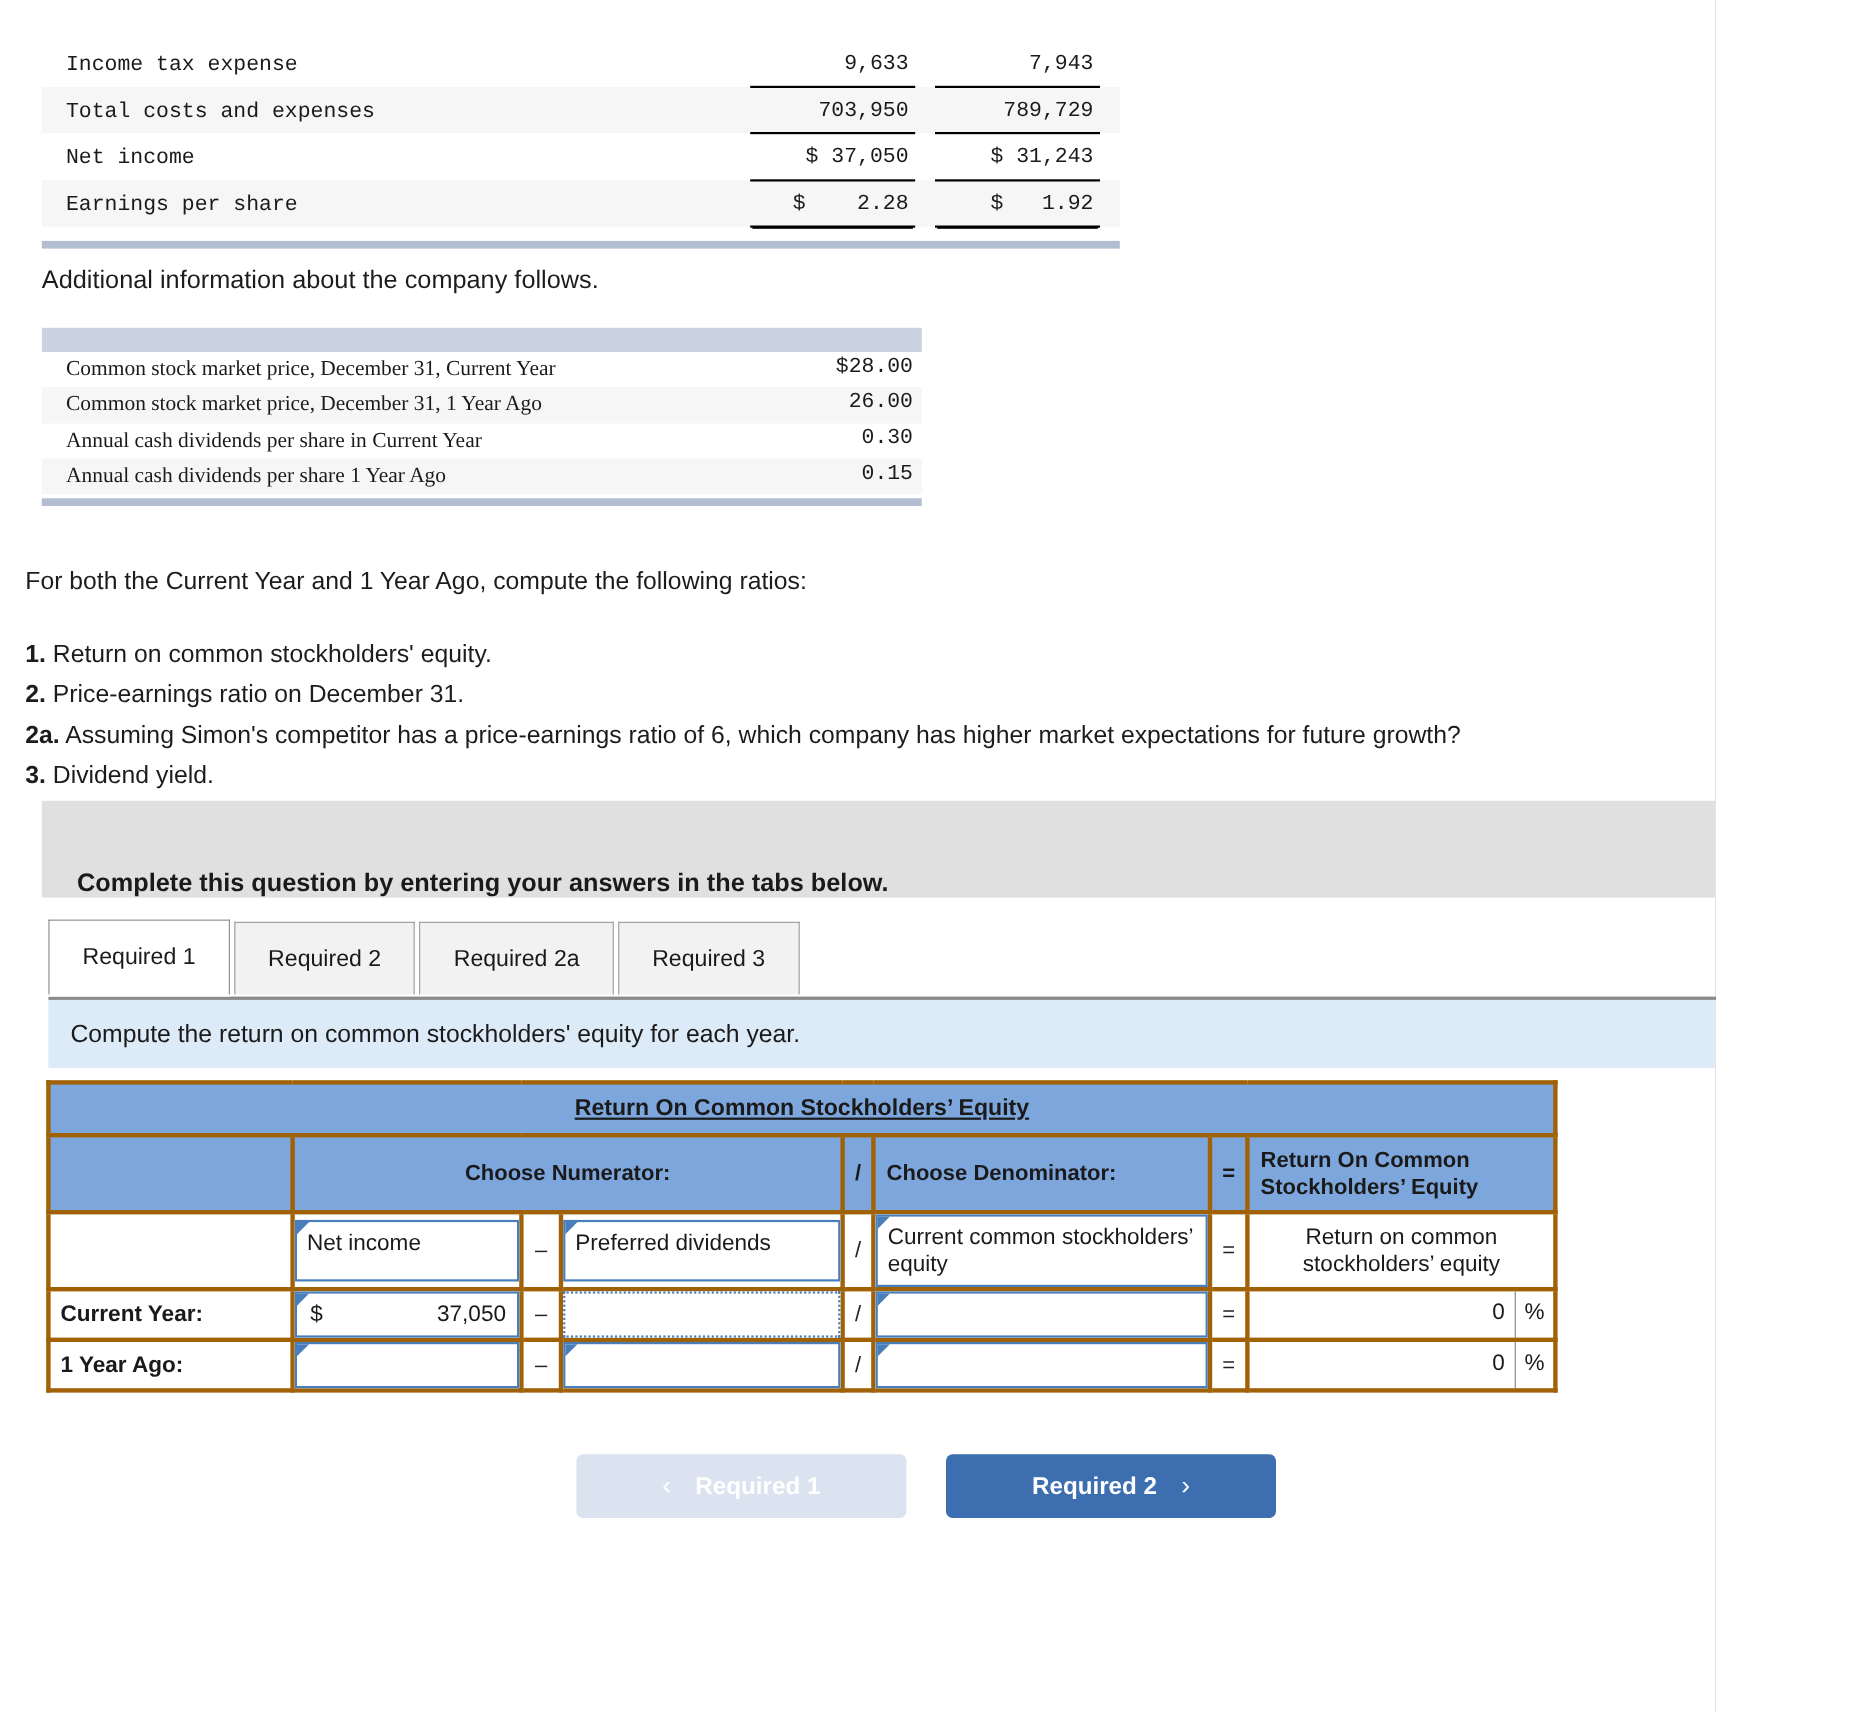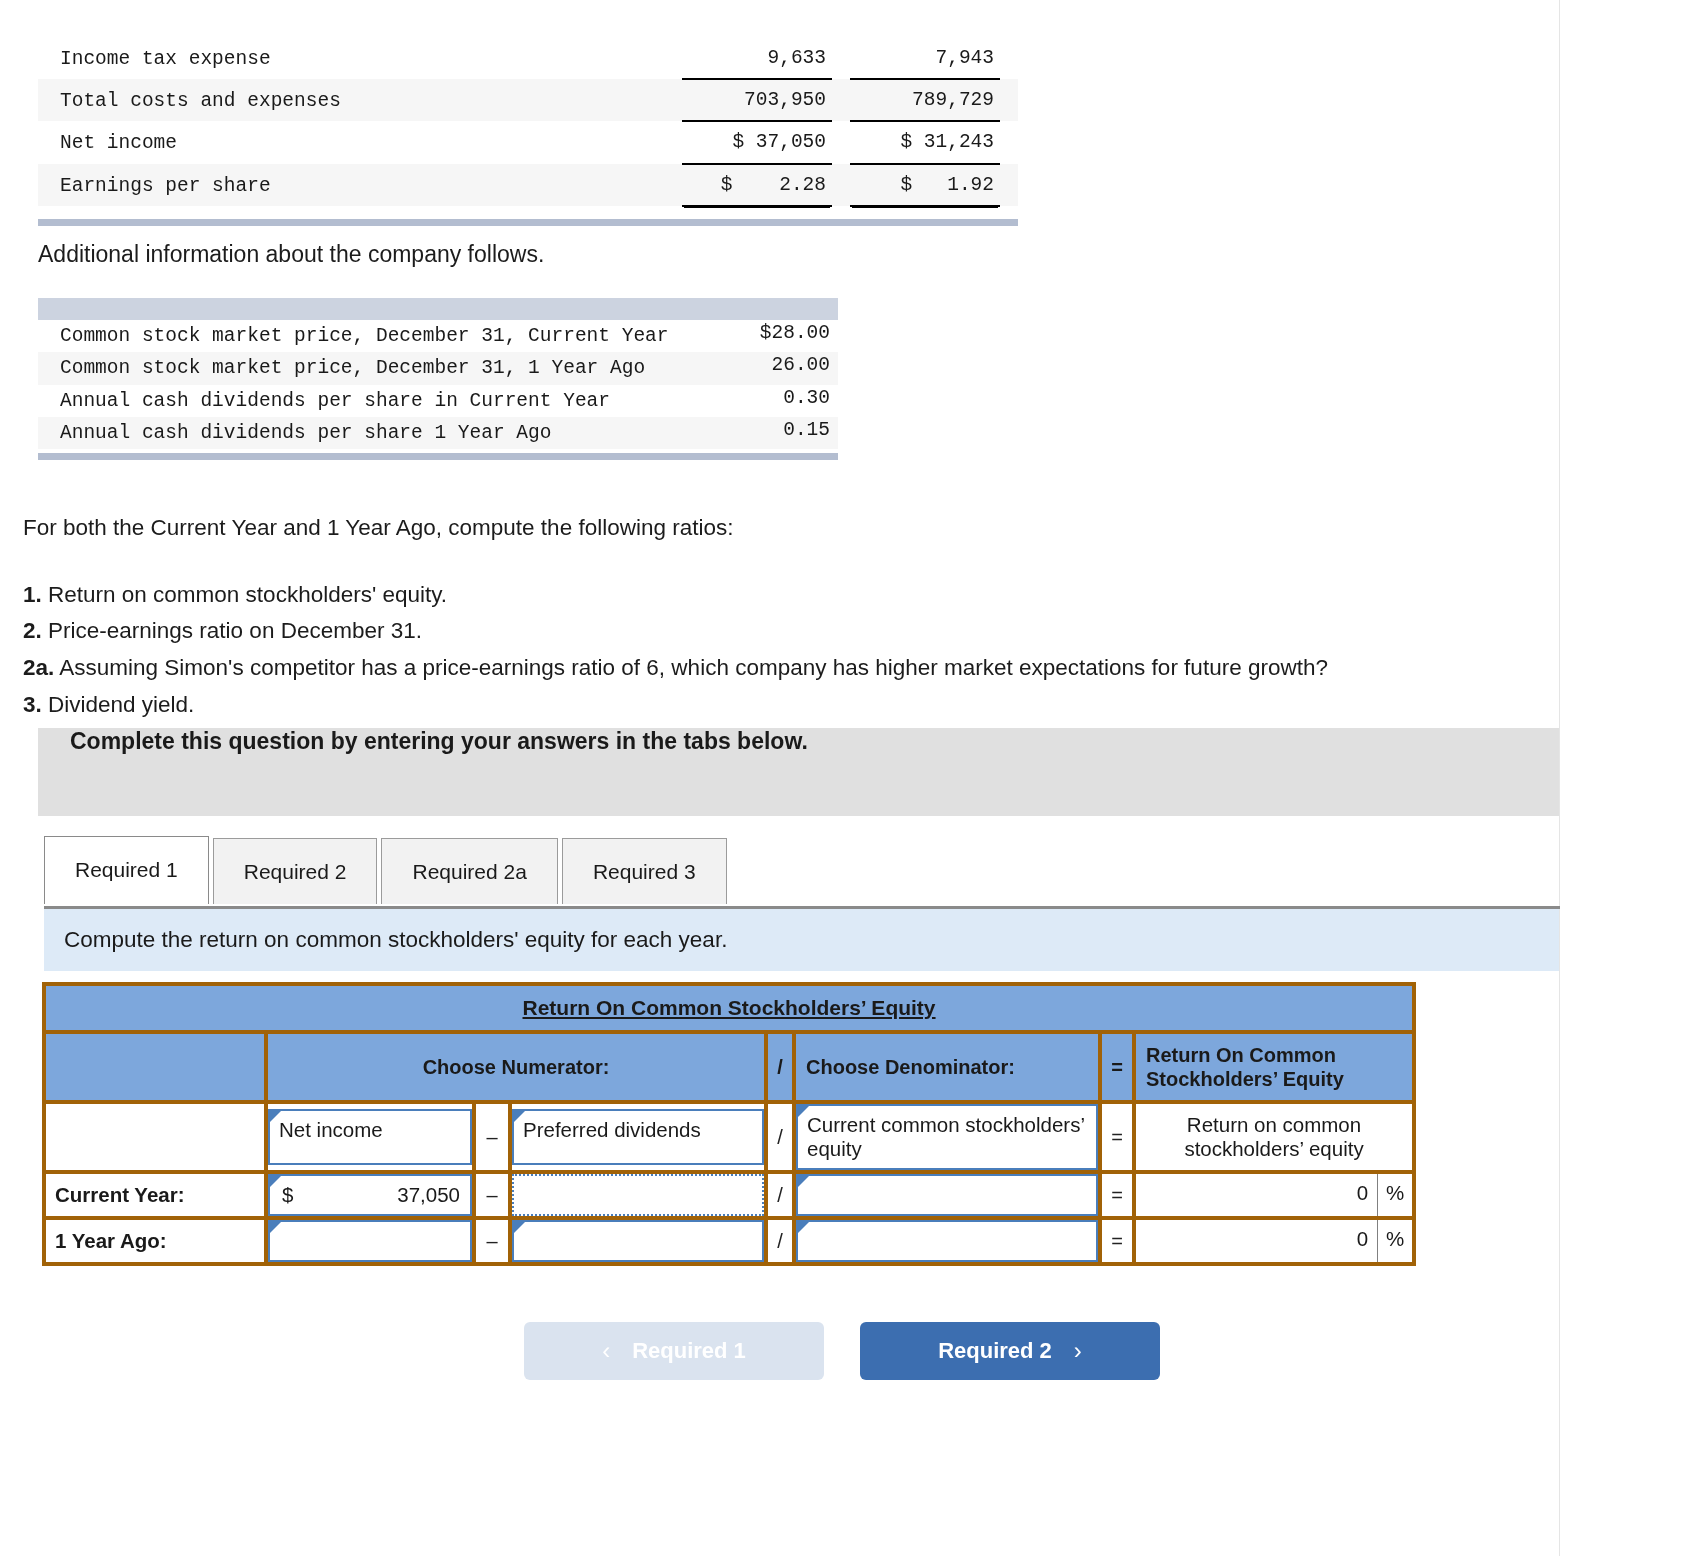--- a/index.html
+++ b/index.html
@@ -74,21 +74,21 @@
     height: 22px;
     background: #ccd3e0;
   }
   .info-box table {
     width: 100%;
     font-family: "Liberation Mono", "DejaVu Sans Mono", monospace;
     font-size: 19.5px;
     border-collapse: collapse;
   }
   .info-box td { padding: 2px 0; vertical-align: top; }
-  .info-box td.lbl { padding-left: 22px; width: 640px; line-height: 1.45; }
+  .info-box td.lbl { padding-left: 22px; width: 640px; line-height: 1.45; font-family: Liberation Serif, serif; }
   .info-box td.val { text-align: right; padding-right: 8px; white-space: pre; }
   .info-foot {
     height: 7px;
     background: #b3bdd0;
     margin-top: 4px;
   }
 
   
   .instr {
     position: absolute;
@@ -100,21 +100,21 @@
   .instr b { font-weight: bold; }
 
   
   .grey-banner {
     position: absolute;
     left: 38px; top: 728px;
     width: 1646px;
     height: 88px;
     background: #e0e0e0;
     display: flex;
-    align-items: flex-start;
+    align-items: flex-end;
   }
   .grey-banner span {
     font-size: 23px;
     font-weight: bold;
     padding-left: 32px;
   }
 
   
   .tabstrip {
     position: absolute;

